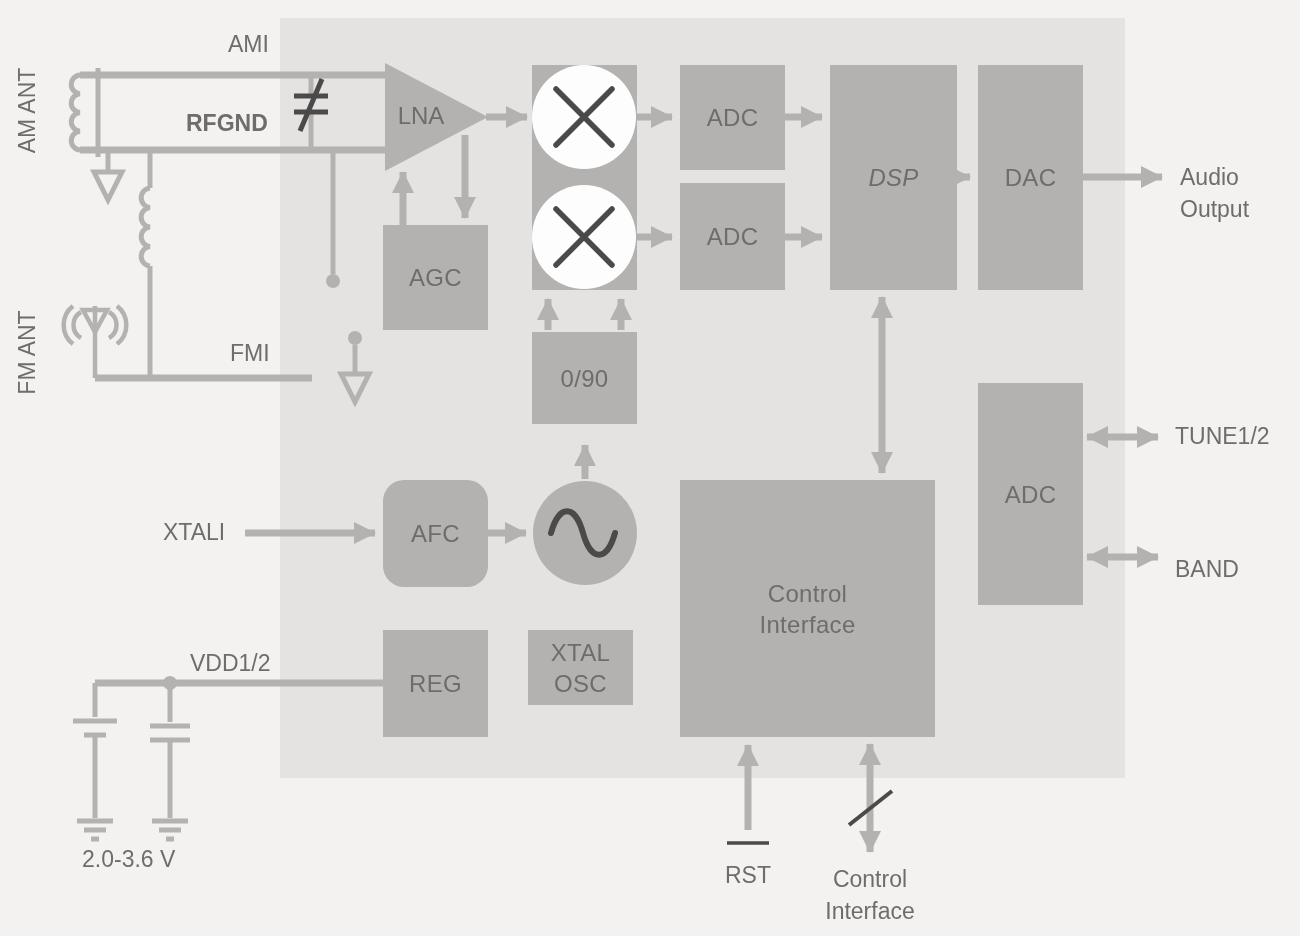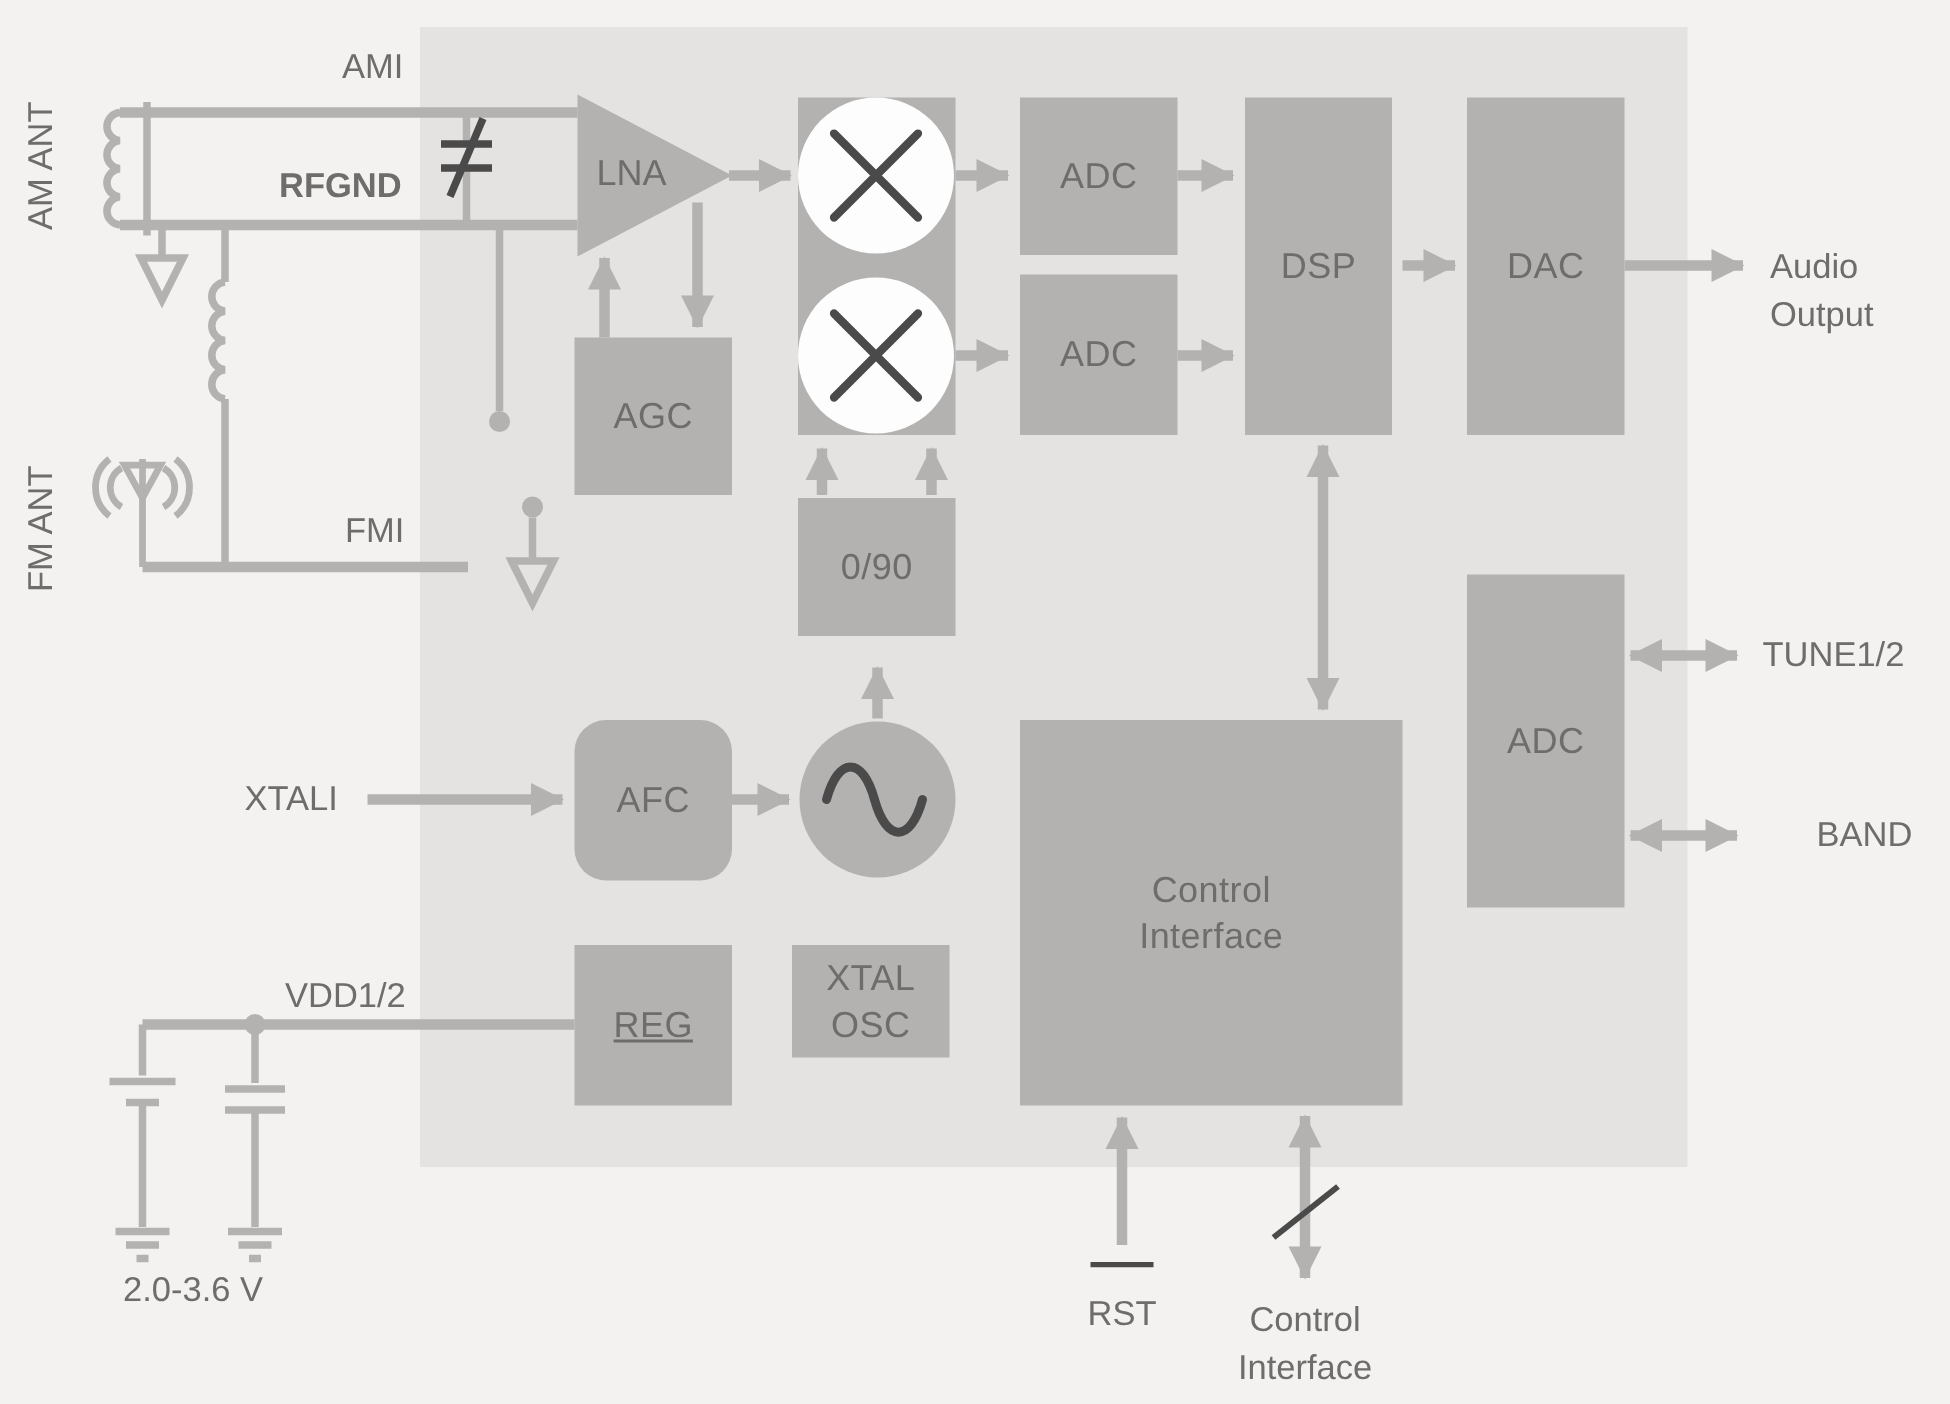--- a/index.html
+++ b/index.html
@@ -39,40 +39,40 @@
   <div class="block" style="left:383px;top:225px;width:105px;height:105px;">
     <div>AGC</div>
   </div>
   <div class="block" style="left:532px;top:65px;width:105px;height:225px;"></div>
   <div class="block" style="left:680px;top:65px;width:105px;height:105px;">
     <div>ADC</div>
   </div>
   <div class="block" style="left:680px;top:183px;width:105px;height:107px;">
     <div>ADC</div>
   </div>
-  <div class="block" style="left:830px;top:65px;width:98px;height:225px;">
+  <div class="block" style="left:830px;top:65px;width:127px;height:225px;font-style:italic;">
     <div>DSP</div>
   </div>
   <div class="block" style="left:978px;top:65px;width:105px;height:225px;justify-content:center;">
     <div>DAC</div>
   </div>
   <div class="block" style="left:532px;top:332px;width:105px;height:92px;">
     <div>0/90</div>
   </div>
   <div class="block" style="left:383px;top:480px;width:105px;height:107px;border-radius:21px;">
     <div>AFC</div>
   </div>
   <div class="block" style="left:680px;top:480px;width:255px;height:257px;">
     <div>Control</div>
     <div>Interface</div>
   </div>
   <div class="block" style="left:978px;top:383px;width:105px;height:222px;">
     <div>ADC</div>
   </div>
-  <div class="block" style="left:383px;top:630px;width:105px;height:107px;text-decoration:underline;">
+  <div class="block" style="left:383px;top:630px;width:105px;height:107px;">
     <div>REG</div>
   </div>
   <div class="block" style="left:528px;top:630px;width:105px;height:75px;">
     <div>XTAL</div>
     <div>OSC</div>
   </div>
 
   <div class="lbl center" style="left:390px;top:102px;width:62px;font-size:24px;z-index:3;">LNA</div>
 
   <svg class="layer" width="1300" height="936" viewBox="0 0 1300 936">
@@ -198,15 +198,15 @@
   <div class="lbl center" style="left:722px;top:862px;width:52px;">RST</div>
   <div class="lbl center two" style="left:780px;top:863px;width:180px;">
     <div>Control</div>
     <div>Interface</div>
   </div>
   <div class="lbl two" style="left:1180px;top:161px;width:110px;">
     <div>Audio</div>
     <div>Output</div>
   </div>
   <div class="lbl" style="left:1175px;top:423px;">TUNE1/2</div>
-  <div class="lbl" style="left:1175px;top:543px;margin-left:36px;">BAND</div>
+  <div class="lbl" style="left:1175px;top:556px;">BAND</div>
 
 </div>
 
 </body></html>

